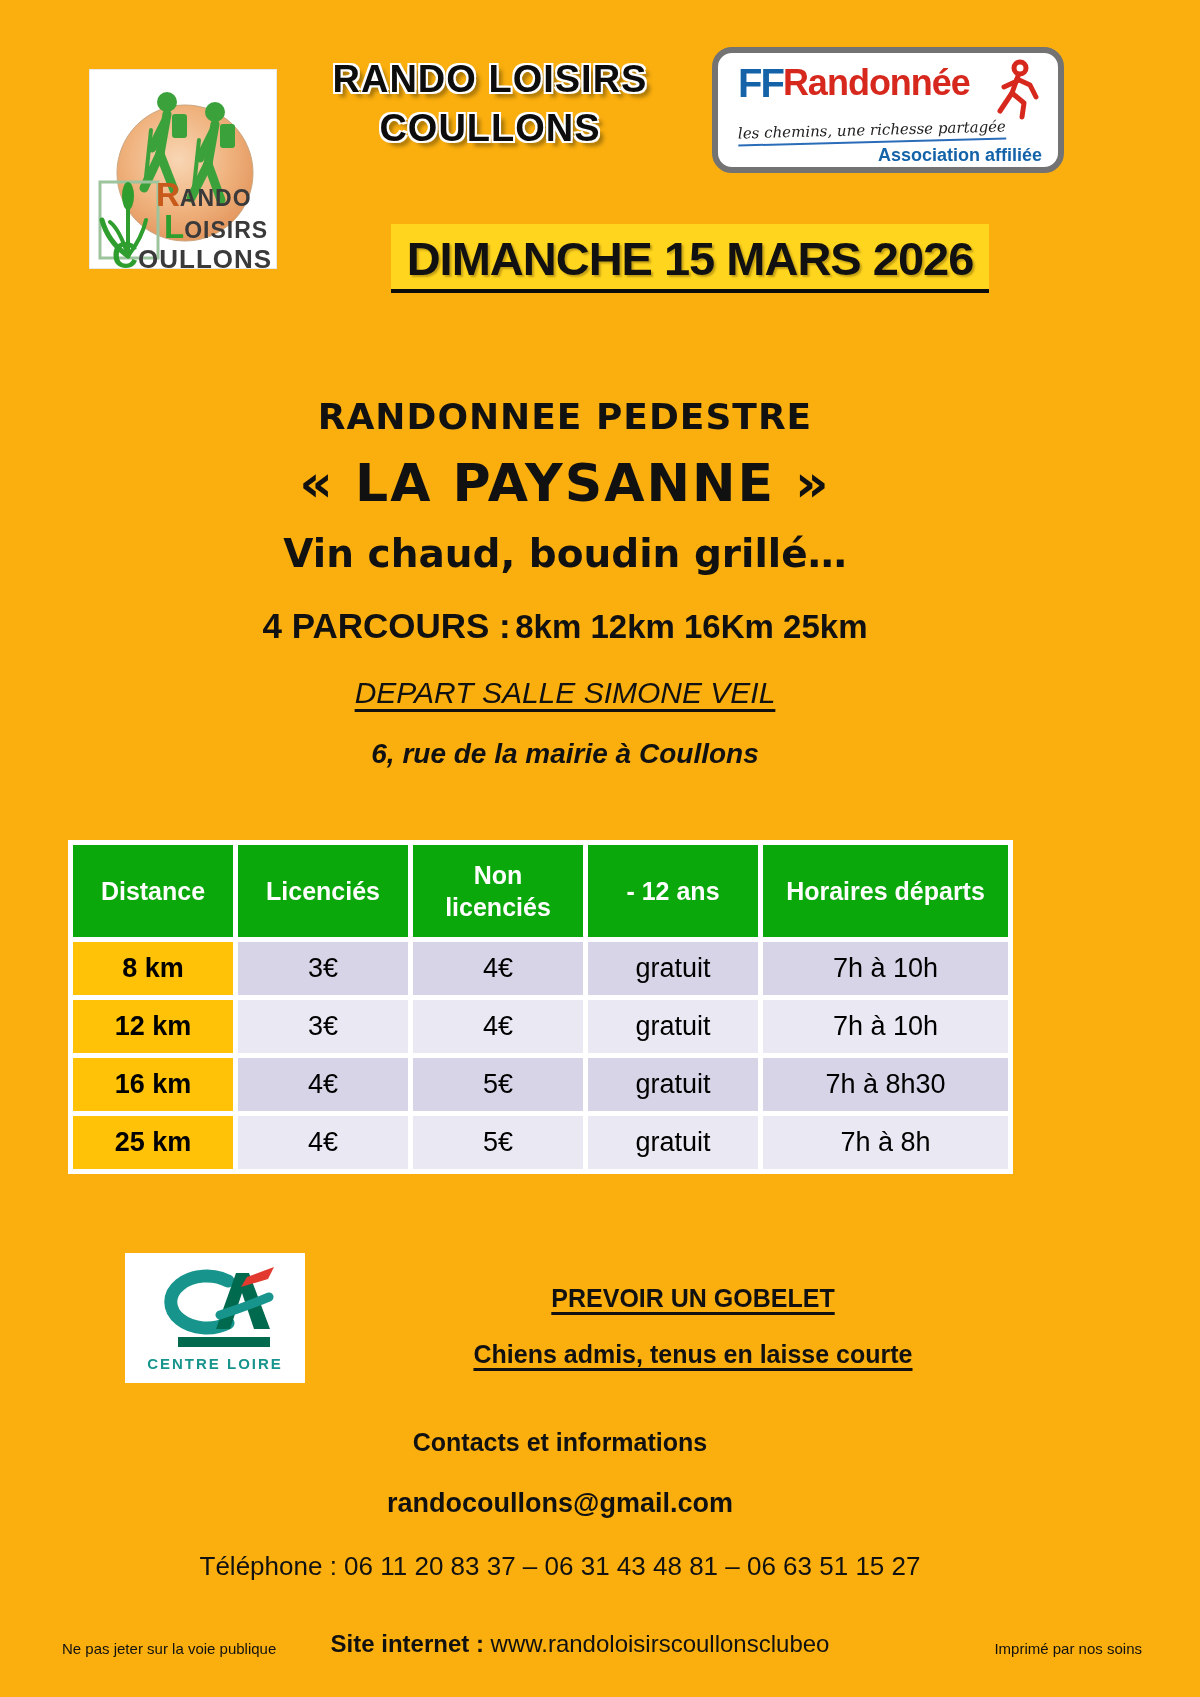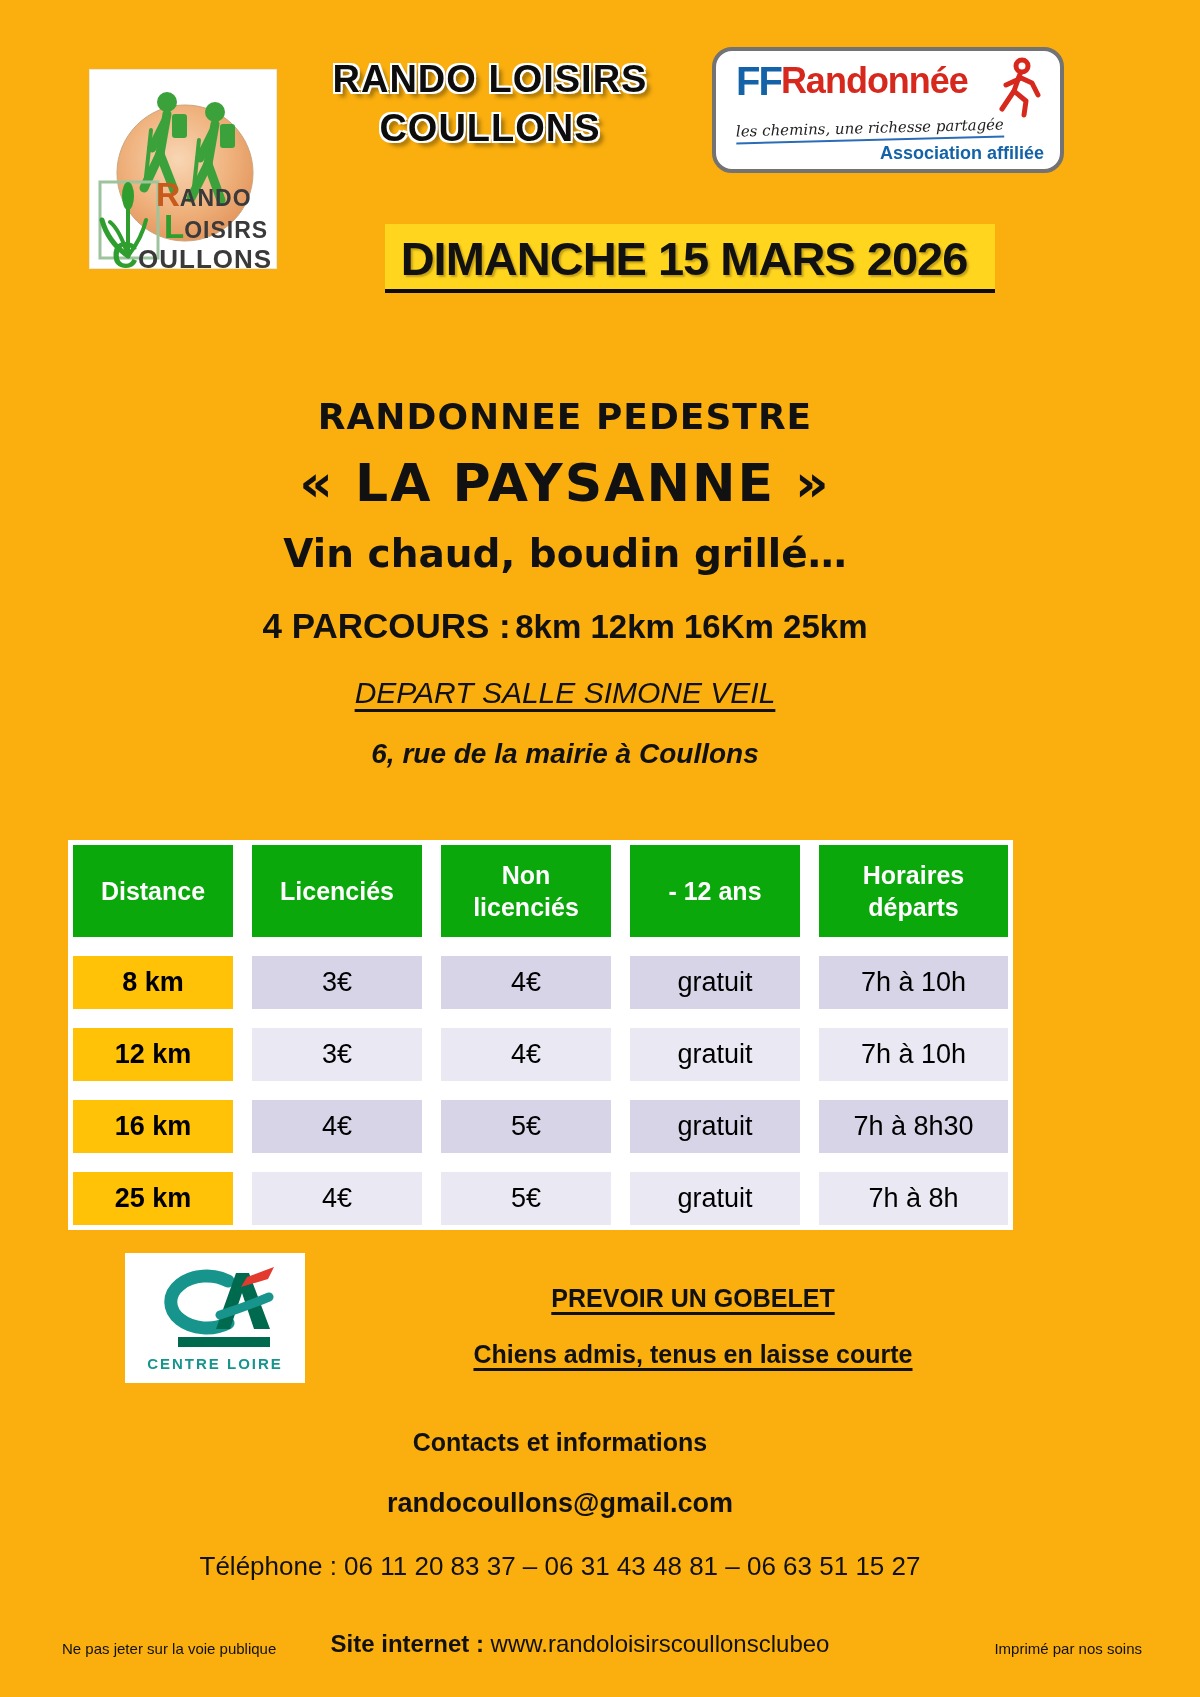--- a/index.html
+++ b/index.html
@@ -27,36 +27,36 @@
   .ct3 .init{font-size:36px;} .ct3 .rest{font-size:26px;}
 
   .main-title{
     position:absolute;left:270px;top:55px;width:440px;
     text-align:center;font-weight:bold;font-size:38px;line-height:1.3;
     color:#0d0d0d;letter-spacing:1px;
     text-shadow:-2px -2px 0 #fff,2px -2px 0 #fff,-2px 2px 0 #fff,2px 2px 0 #fff,5px 5px 4px rgba(40,30,0,.45);
   }
   .ff-logo{
     position:absolute;left:712px;top:47px;width:352px;height:126px;
-    background:#fff;border:4px solid #737373;border-radius:20px;
+    background:#fff;border:6px solid #737373;border-radius:20px;
     padding:10px 16px 8px 20px;box-sizing:border-box;
   }
   .ff-row{display:flex;align-items:flex-start;}
   .ff-ff{font-weight:bold;font-size:40px;color:#1463A8;letter-spacing:-2px;line-height:1;}
   .ff-rando{font-weight:bold;font-size:36px;color:#D7281E;letter-spacing:-1px;line-height:1.1;}
   .ff-hiker{margin-left:auto;margin-top:-4px;}
   .ff-tagline{font-family:"DejaVu Serif", serif;font-style:italic;font-size:15px;color:#222;
     border-bottom:2px solid #2B6CB8;display:inline-block;padding-bottom:2px;transform:rotate(-1.5deg);margin-top:0px;}
   .ff-affil{text-align:right;color:#1463A8;font-weight:bold;font-size:18px;margin-top:2px;}
 
   .date-banner-wrap{position:absolute;left:180px;right:0;top:224px;text-align:center;}
   .date-banner{
     display:inline-block;background:#FFD51E;
     font-weight:bold;font-size:47px;letter-spacing:-1px;
-    padding:7px 28px 3px 16px;border-bottom:4px solid #0c0c0c;
+    padding:7px 16px 3px 16px;border-bottom:4px solid #0c0c0c;
     text-shadow:2px 2px 2px rgba(80,60,0,.35);
   }
 
   
   .event{position:absolute;left:0;right:70px;top:396px;text-align:center;}
   .ev-type{font-family:"DejaVu Sans", sans-serif;font-weight:bold;font-size:36px;letter-spacing:1px;}
   .ev-name{font-family:"DejaVu Sans", sans-serif;font-weight:bold;font-size:52px;letter-spacing:2px;margin-top:16px;}
   .ev-food{font-family:"DejaVu Sans", sans-serif;font-weight:bold;font-size:39px;margin-top:18px;}
   .ev-parcours{margin-top:30px;font-weight:bold;text-align:center;}
   .ev-parcours .lbl{font-size:35px;}
@@ -65,21 +65,21 @@
     text-decoration:underline;text-decoration-thickness:3px;text-underline-offset:6px;}
   .ev-address{margin-top:28px;font-weight:bold;font-style:italic;font-size:28px;}
 
   
   .pricing-table{
     position:absolute;left:68px;top:840px;width:945px;box-sizing:border-box;
     background:#fff;padding:5px;
     display:grid;
     grid-template-columns:160px 170px 170px 170px 1fr;
     grid-template-rows:92px repeat(4,53px);
-    gap:19px;
+    gap:5px;
   }
   .th{background:#0BA80B;color:#fff;font-weight:bold;font-size:25px;
     display:flex;align-items:center;justify-content:center;text-align:center;white-space:pre-line;line-height:1.3;}
   .td{display:flex;align-items:center;justify-content:center;font-size:27px;color:#000;}
   .td.dist{background:#FFC206;font-weight:bold;}
   .td.odd{background:#D6D4E6;}
   .td.even{background:#EAE9F3;}
 
   
   .ca-logo{position:absolute;left:125px;top:1253px;width:180px;height:130px;background:#fff;

